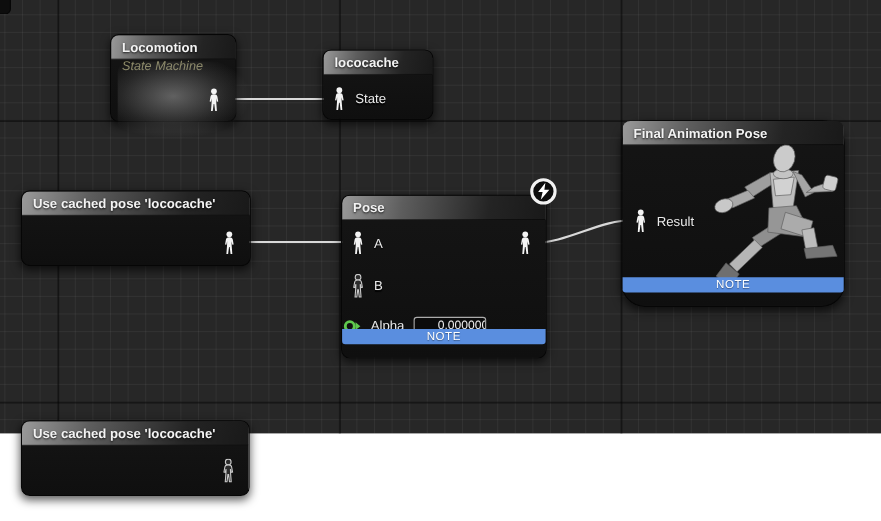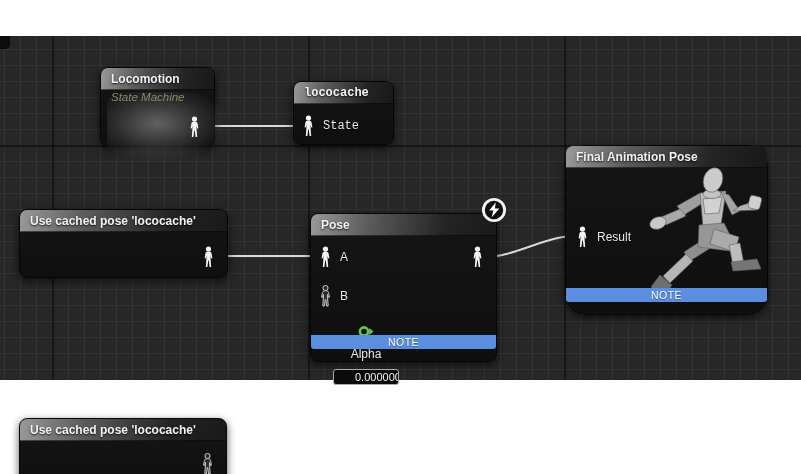--- a/index.html
+++ b/index.html
@@ -1,29 +1,28 @@
 <!DOCTYPE html>
 <html><head>
 <meta charset="utf-8">
 <style>
   * { margin:0; padding:0; box-sizing:border-box; }
   html,body { width:801px; height:474px; overflow:hidden; }
   body { font-family:"Liberation Sans", sans-serif; }
 
   #graph-canvas {
-    position:relative; width:801px; height:344px;
+    position:relative; width:801px; height:394px;
     background-color:#272727;
     background-image:
       linear-gradient(to right, rgba(0,0,0,0.5) 2px, transparent 2px),
       linear-gradient(to bottom, rgba(0,0,0,0.5) 2px, transparent 2px),
       linear-gradient(to right, rgba(255,255,255,0.05) 1px, transparent 1px),
       linear-gradient(to bottom, rgba(255,255,255,0.05) 1px, transparent 1px);
     background-size: 256px 256px, 256px 256px, 16px 16px, 16px 16px;
     background-position: 52px 0, 0 109px, 4px 0, 0 13px;
-    margin-top: 36px;
   }
 
   .wires { position:absolute; left:0; top:0; width:801px; height:474px; z-index:1; pointer-events:none; }
 
   .node {
     position:absolute; z-index:2;
     background:linear-gradient(#151515, #0f0f0f);
     border:1px solid #060606;
     border-radius:8px;
     box-shadow:0 3px 9px rgba(0,0,0,0.65), inset 0 1px 0 rgba(255,255,255,0.10);
@@ -106,21 +105,21 @@
     <div class="node-subtitle">State Machine</div>
     <div class="sheen"></div>
     <div class="pin pin-solid" style="right:13px; top:48px;">
       <svg viewBox="0 0 13 22">
           <circle cx="6.5" cy="3" r="2.6"></circle>
       <path d="M6.5,5.6 C4.3,5.6 3.4,6.8 3.3,8.2 L2.6,12.2 L3.8,12.4 L4.5,9.4 L4.4,13 L3.8,21 L5.4,21 L6.2,14.5 L6.8,14.5 L7.6,21 L9.2,21 L8.6,13 L8.5,9.4 L9.2,12.4 L10.4,12.2 L9.7,8.2 C9.6,6.8 8.7,5.6 6.5,5.6 Z"></path>
         </svg>
     </div>
   </div>
 
-  <div class="node" style="left:293px; top:45px; width:101px; height:64px;font-family:Liberation Mono, monospace;">
+  <div class="node" style="left:293px; top:45px; width:101px; height:64px;">
     <div class="node-header">
       <div class="node-title">lococache</div>
     </div>
     <div class="pin-row" style="left:8px; top:33px;">
       <div class="pin pin-solid">
         <svg viewBox="0 0 13 22">
             <circle cx="6.5" cy="3" r="2.6"></circle>
         <path d="M6.5,5.6 C4.3,5.6 3.4,6.8 3.3,8.2 L2.6,12.2 L3.8,12.4 L4.5,9.4 L4.4,13 L3.8,21 L5.4,21 L6.2,14.5 L6.8,14.5 L7.6,21 L9.2,21 L8.6,13 L8.5,9.4 L9.2,12.4 L10.4,12.2 L9.7,8.2 C9.6,6.8 8.7,5.6 6.5,5.6 Z"></path>
           </svg>
       </div>
@@ -155,21 +154,21 @@
     </div>
     <div class="pin-row" style="left:8px; top:71px;">
       <div class="pin pin-hollow">
         <svg viewBox="0 0 13 22">
             <circle cx="6.5" cy="3" r="2.6"></circle>
         <path d="M6.5,5.6 C4.3,5.6 3.4,6.8 3.3,8.2 L2.6,12.2 L3.8,12.4 L4.5,9.4 L4.4,13 L3.8,21 L5.4,21 L6.2,14.5 L6.8,14.5 L7.6,21 L9.2,21 L8.6,13 L8.5,9.4 L9.2,12.4 L10.4,12.2 L9.7,8.2 C9.6,6.8 8.7,5.6 6.5,5.6 Z"></path>
           </svg>
       </div>
       <span class="pin-label">B</span>
     </div>
-    <div class="pin-row" style="left:22px; top:110px;flex-direction:column;">
+    <div class="pin-row" style="left:0; top:110px;">
       <div class="float-pin">
         <svg viewBox="0 0 18 15" width="18" height="15">
           <circle cx="7" cy="7.5" r="4.1" fill="none" stroke="#5fc94e" stroke-width="2.6"></circle>
           <path d="M12.2,4 L16.6,7.5 L12.2,11 Z" fill="#5fc94e"></path>
         </svg>
       </div>
       <span class="pin-label">Alpha</span>
       <input class="value-box" type="text" value="0.000000" style="">
     </div>
     <div class="pin pin-solid" style="right:12px; top:32px;">

